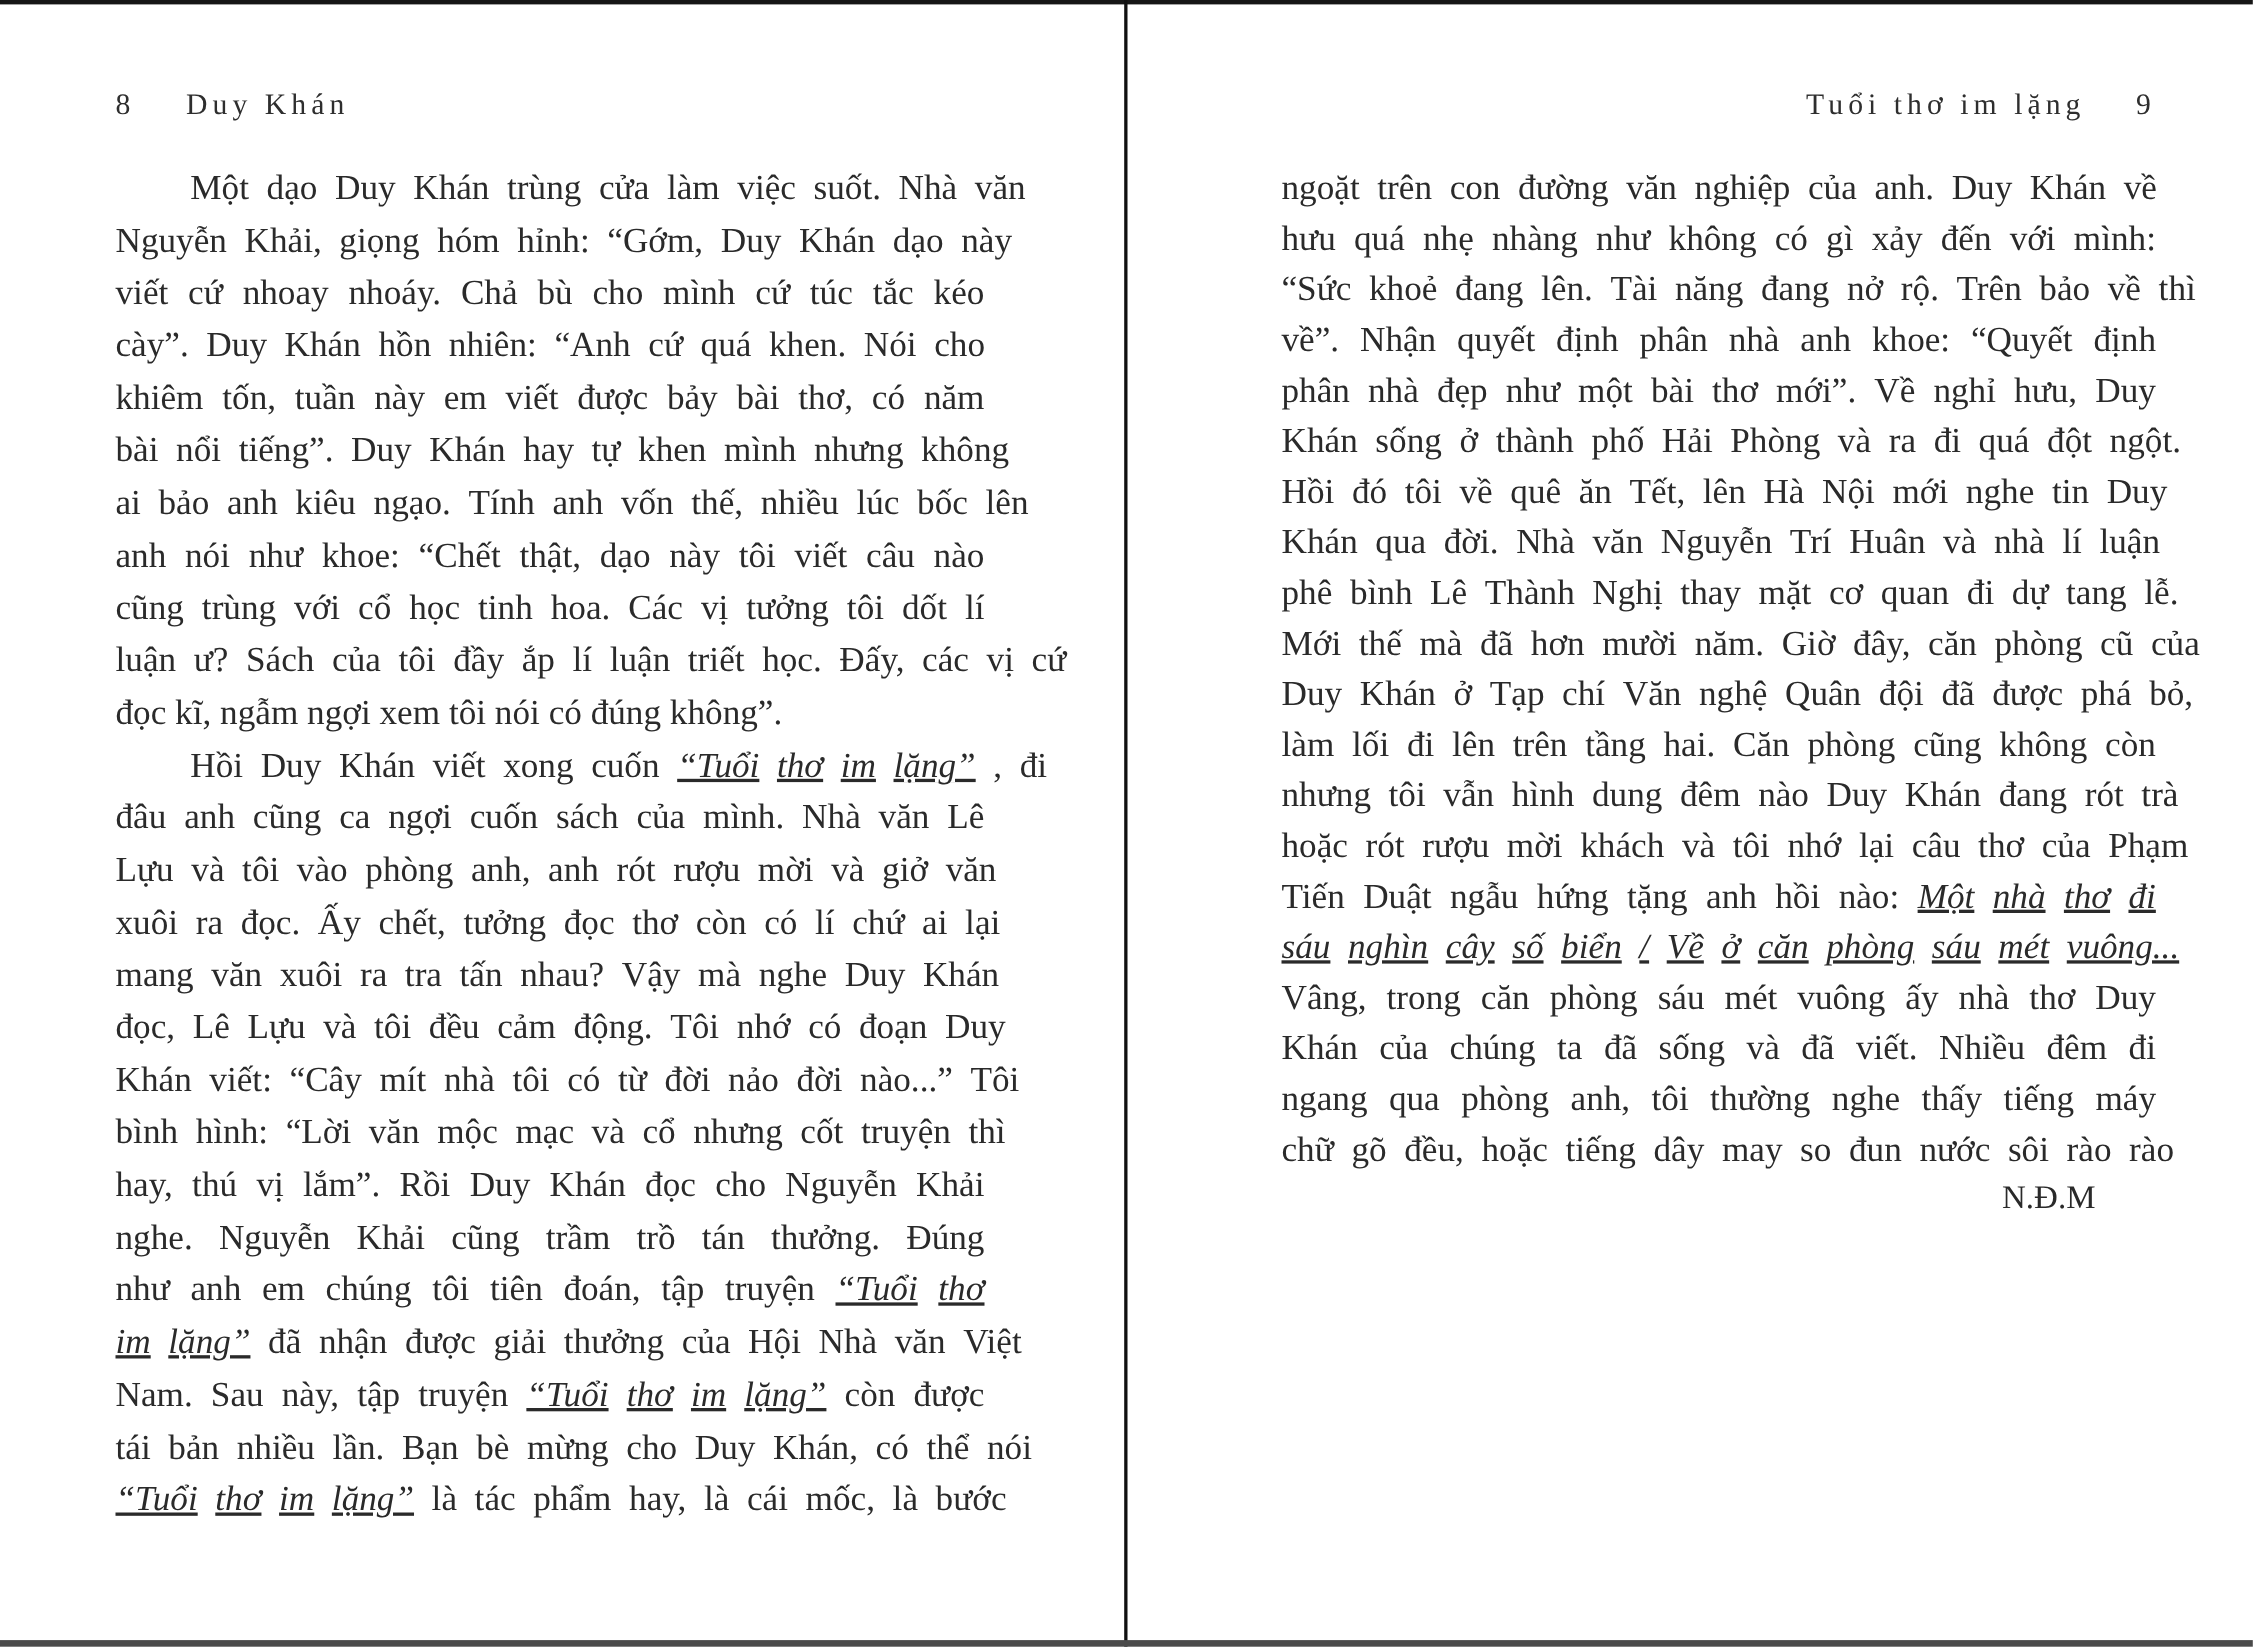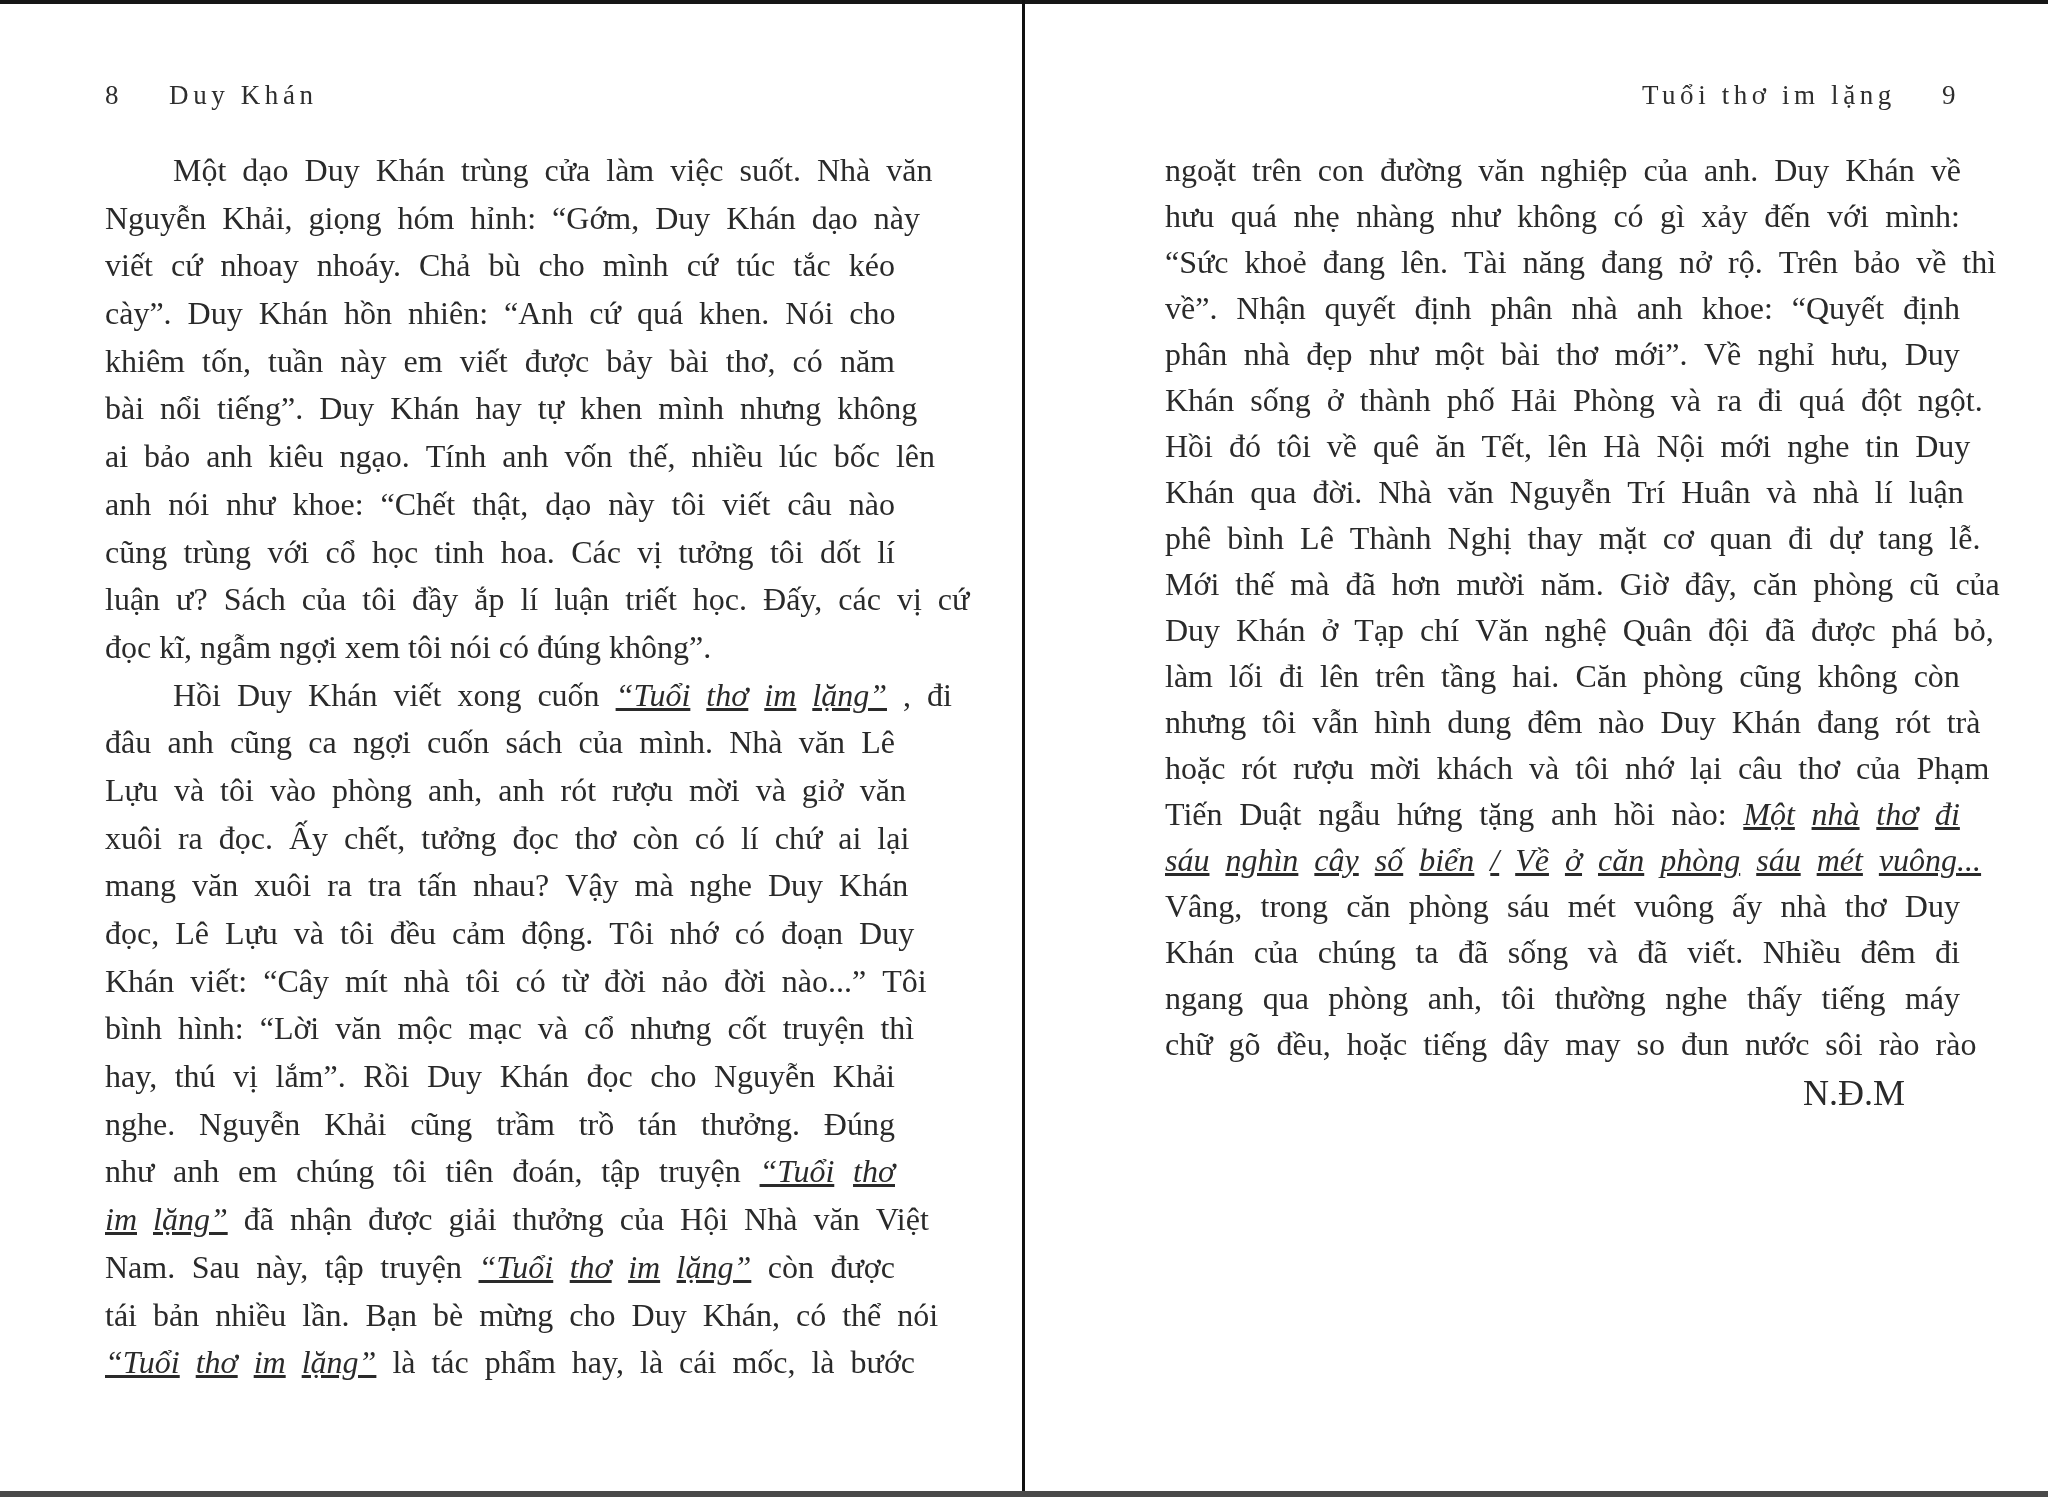--- a/index.html
+++ b/index.html
@@ -36,21 +36,21 @@
 
   .line{
     display:flex;justify-content:space-between;align-items:baseline;
     white-space:nowrap;overflow:visible;gap:16px;
   }
   .line.last{display:block;white-space:pre-wrap;}
   .line .indent{display:inline-block;flex:0 0 52px;width:52px;}
   .it{font-style:italic;text-decoration:underline;}
 
   .sig{
-    text-align:right;padding-right:55px;font-size:36px;
+    text-align:right;padding-right:55px;font-size:30px;
     height:46px;display:block;
   }
 </style>
 </head>
 <body>
 
 <div class="topbar"></div>
 <div class="divider"></div>
 <div class="bottombar"></div>
 

